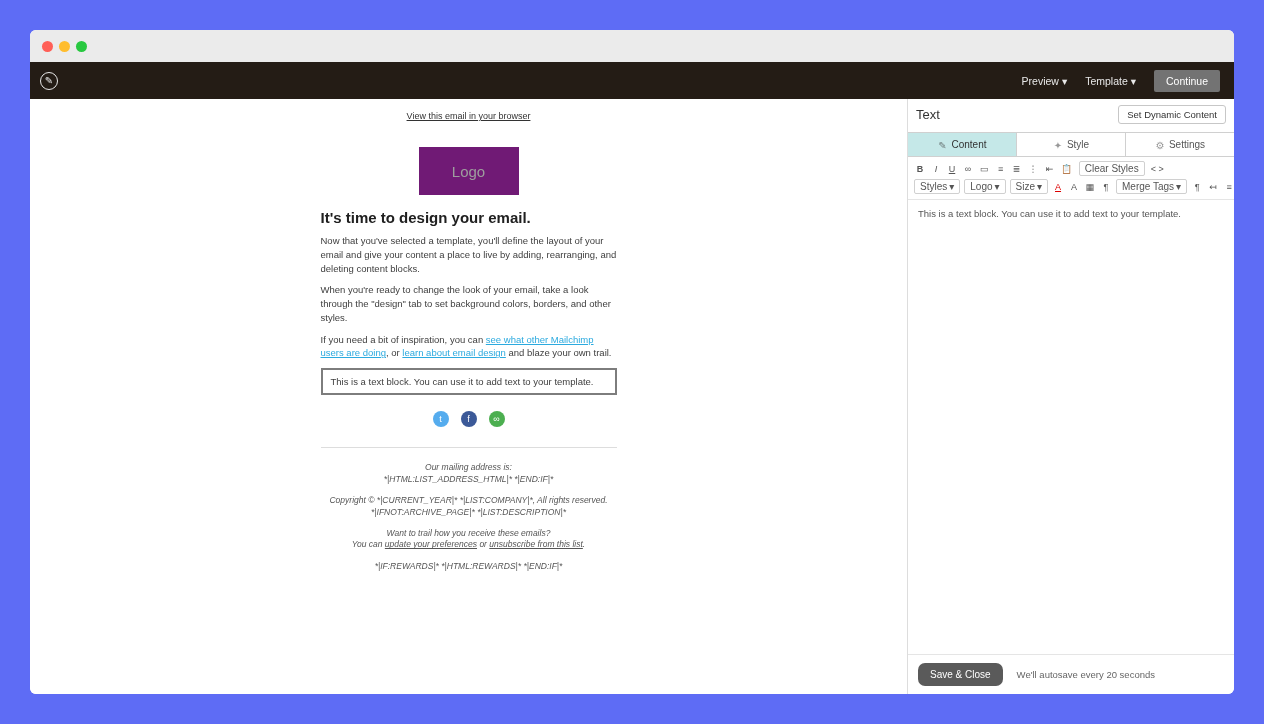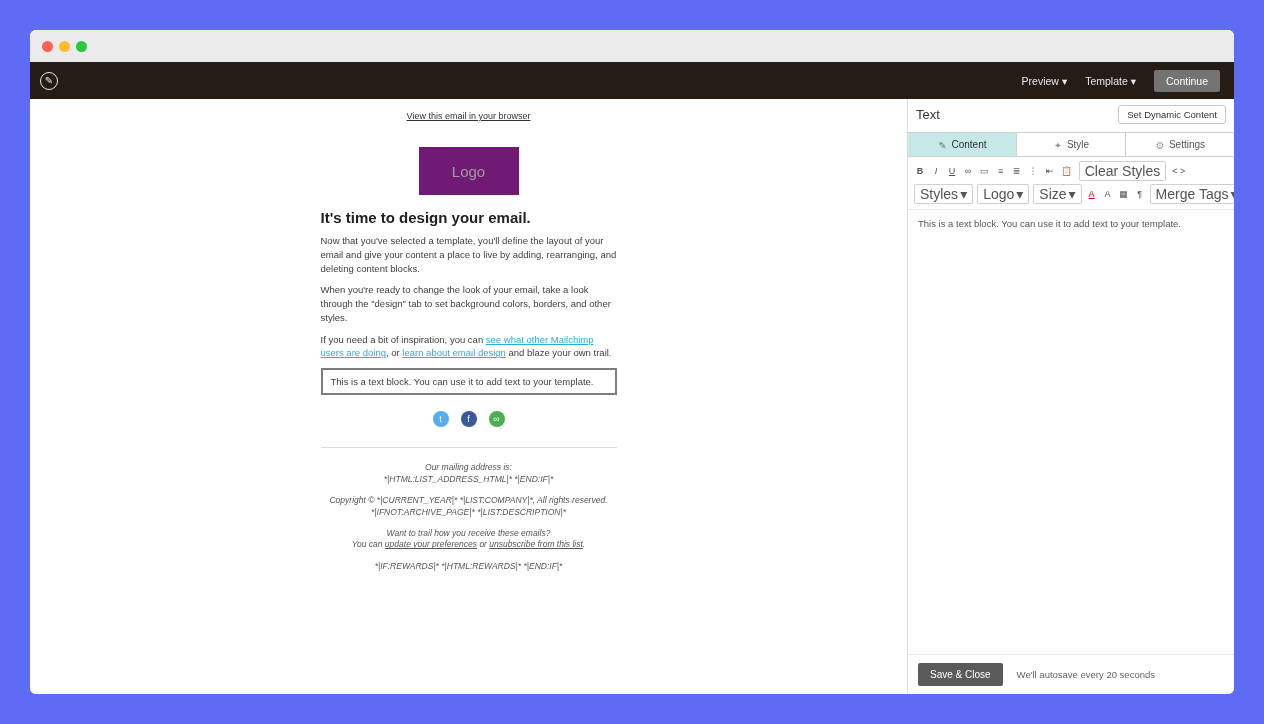--- a/index.html
+++ b/index.html
@@ -137,35 +137,35 @@
 
     .toolbar { padding: 4px 6px 2px; border-bottom: 1px solid #e5e5e5; }
     .tb-row { display: flex; align-items: center; gap: 4px; margin-bottom: 3px; flex-wrap: nowrap; }
     .tb-btn {
       min-width: 12px; height: 14px; font-size: 9px; color: #555;
       display:flex; align-items:center; justify-content:center; cursor:pointer;
       padding: 0 2px;
     }
     .tb-pill {
       border: 1px solid #d0d0d0; border-radius: 2px; padding: 1px 5px;
-      font-size: 14px; color: #555; cursor: pointer;
+      font-size: 10px; color: #555; cursor: pointer;
       display:flex; align-items:center; gap:2px; white-space:nowrap;
     }
 
     .editor-area {
       flex: 1; padding: 8px 10px; font-size: 9.5px; color: #555;
     }
 
     .panel-footer {
       display: flex; align-items: center; gap: 14px;
       padding: 8px 10px; border-top: 1px solid #e5e5e5;
     }
     .save-close {
       background: #5a5a5a; color: #fff; border: none; padding: 6px 12px;
-      font-size: 10px; border-radius: 2px; cursor: pointer;
+      font-size: 10px; border-radius: 7px; cursor: pointer;
     }
     .autosave { font-size: 9.5px; color: #666; }
   </style>
 </head>
 <body>
 
 <div class="browser">
   <div class="titlebar">
     <div class="dot dot-red"></div>
     <div class="dot dot-yellow"></div>

